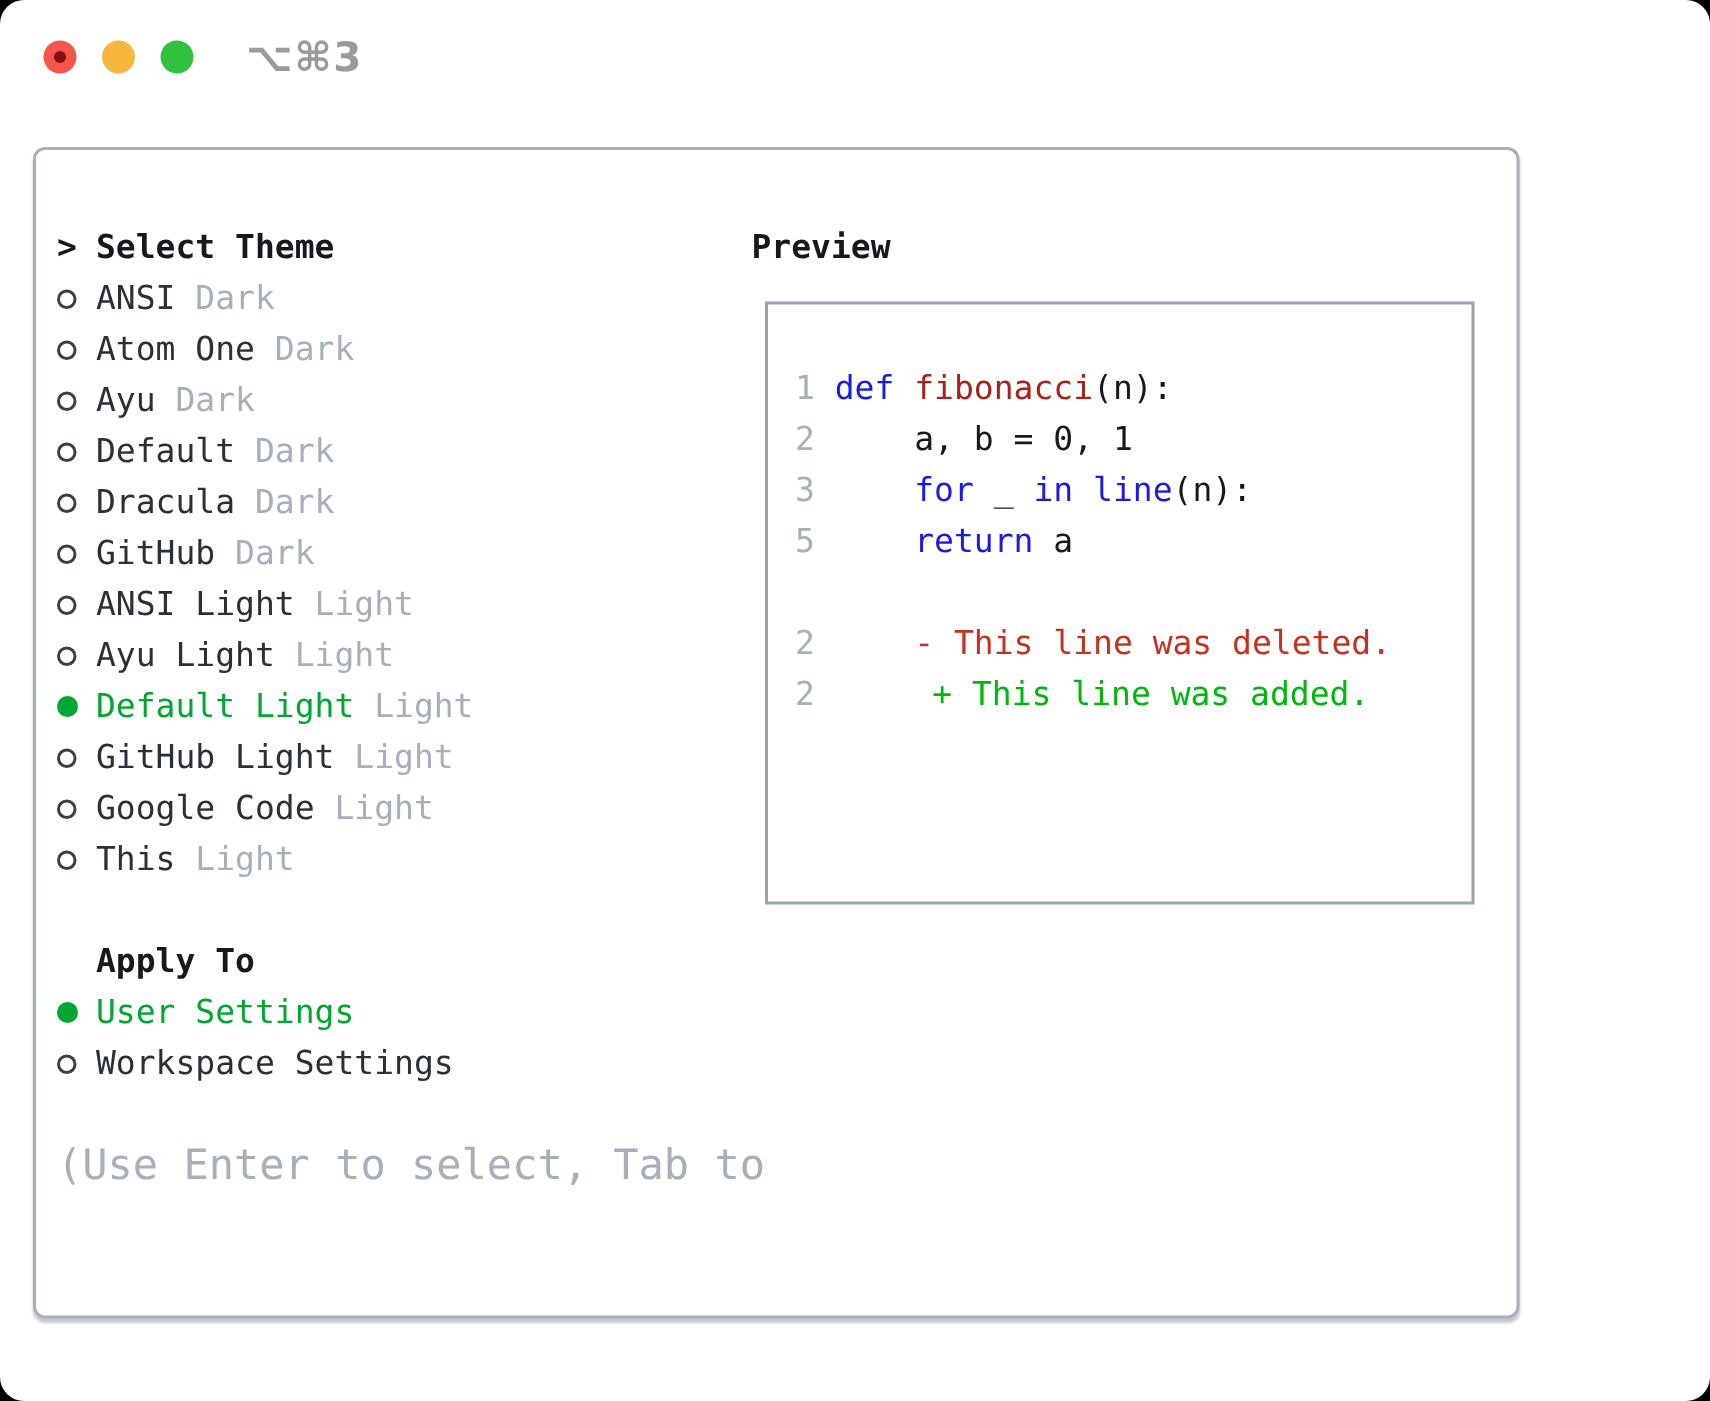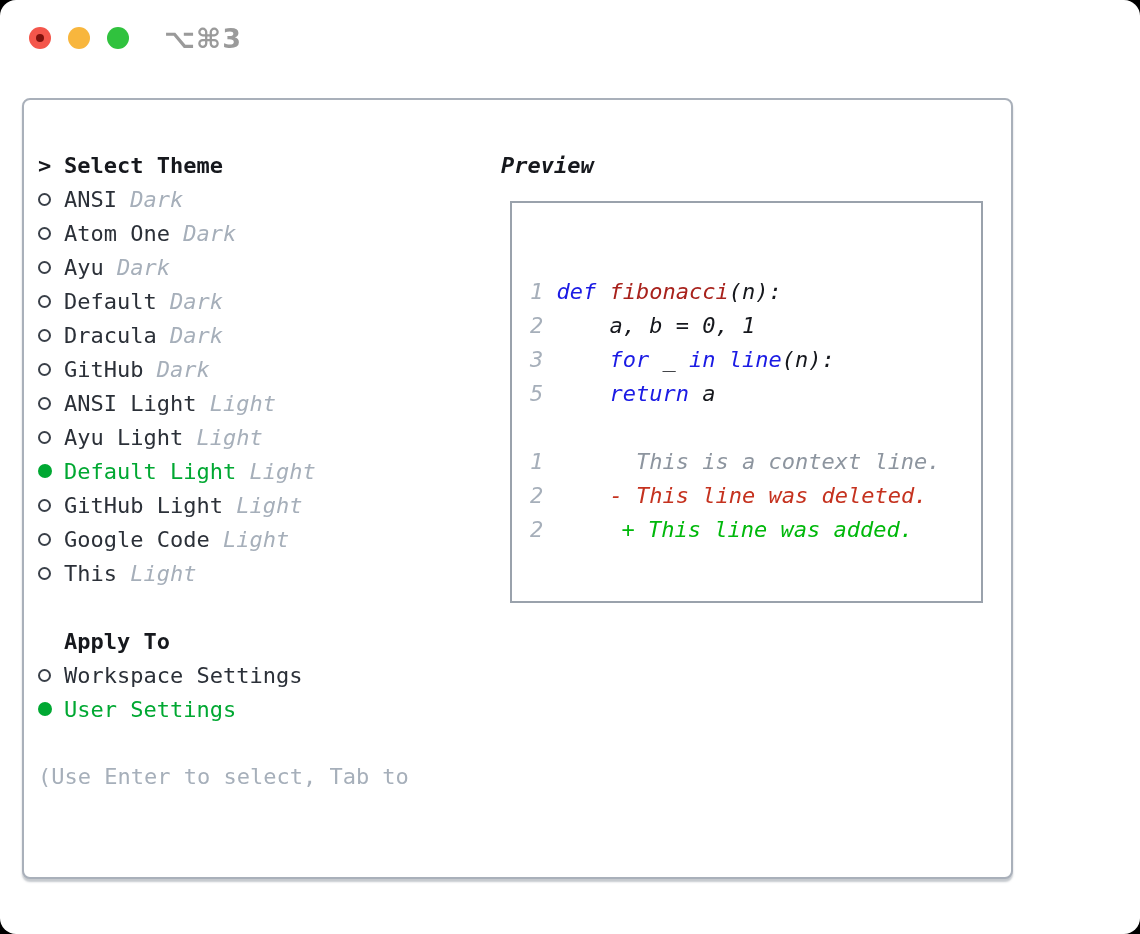--- a/index.html
+++ b/index.html
@@ -16,36 +16,36 @@
   .tl-yellow{background:var(--traffic-yellow);}
   .tl-green{background:var(--traffic-green);}
   .shortcut{margin-left:18px;font-family:"DejaVu Sans",sans-serif;font-size:27px;font-weight:bold;color:var(--titlebar-gray);letter-spacing:1px;}
   
   .panel{
     position:absolute;left:22px;top:98px;width:991px;height:781px;box-sizing:border-box;
     background:#fff;border:2px solid var(--panel-border);border-radius:8px;
     box-shadow:0 3px 2px rgba(90,100,115,.35);
   }
   .left-col{position:absolute;left:14px;top:48px;width:450px;}
-  .right-col{position:absolute;left:477px;top:48px;width:500px;font-style:italic;}
+  .right-col{position:absolute;left:477px;top:48px;width:500px;}
   
   .row{display:flex;align-items:center;height:34px;font-size:22px;color:var(--text-dark);white-space:pre;}
   .hdr{font-weight:bold;color:var(--heading-black);}
   .marker{width:26px;display:flex;align-items:center;flex:none;}
   .pointer{font-weight:bold;color:var(--heading-black);}
   .ring{width:13px;height:13px;box-sizing:border-box;border:2px solid #3a4049;border-radius:50%;}
   .fill{width:14px;height:14px;border-radius:50%;background:var(--selection-green);}
   .green{color:var(--selection-green);text-align:right;}
-  .t-variant{color:var(--muted-gray);font-style:italic;}
+  .t-variant{color:var(--muted-gray);}
   .spacer{height:34px;}
-  .help-line{height:34px;line-height:34px;font-size:22px;color:var(--muted-gray);white-space:pre;}
+  .help-line{height:34px;line-height:34px;font-size:28px;color:var(--muted-gray);white-space:pre;}
   
   .preview-box{
     margin-top:19px;margin-left:9px;width:473px;height:402px;box-sizing:border-box;
-    border:2px solid var(--preview-border);background:#fff;padding:72px 0 0 18px;overflow:hidden;
+    border:2px solid var(--preview-border);background:#fff;padding:40px 0 0 18px;overflow:hidden;
   }
   .pline{height:34px;line-height:34px;font-size:22px;white-space:pre;}
   .tok-linenum{color:var(--muted-gray);}
   .tok-plain{color:#16181d;}
   .tok-keyword{color:var(--keyword-blue);}
   .tok-function{color:var(--function-maroon);}
   .tok-context{color:var(--context-gray);}
   .tok-deleted{color:var(--deleted-red);}
   .tok-added{color:var(--added-green);margin-left:12px;}
 </style>
@@ -87,41 +87,40 @@
         </div>
 
       <div class="spacer"></div>
 
       <div class="row hdr">
         <span class="marker"></span>
         <span>Apply To</span>
       </div>
 
       <div id="apply-list">
+          <div class="row"><span class="marker"><span class="fill"></span></span><span class="green">User Settings</span></div>
           <div class="row"><span class="marker"><span class="ring"></span></span><span>Workspace Settings</span></div>
-          <div class="row"><span class="marker"><span class="fill"></span></span><span class="green">User Settings</span></div>
         </div>
 
       <div class="spacer"></div>
 
       <div class="help-line">(Use Enter to select, Tab to</div>
     </div>
 
     <div class="right-col">
       <div class="row hdr">
         <span>Preview</span>
       </div>
       <div class="preview-box">
         <div id="preview-lines">
             <div class="pline"><span class="tok-linenum">1</span><span class="tok-plain"> </span><span class="tok-keyword">def</span><span class="tok-plain"> </span><span class="tok-function">fibonacci</span><span class="tok-plain">(n):</span></div>
             <div class="pline"><span class="tok-linenum">2</span><span class="tok-plain">     a, b = 0, 1</span></div>
             <div class="pline"><span class="tok-linenum">3</span><span class="tok-plain">     </span><span class="tok-keyword">for</span><span class="tok-plain"> _ </span><span class="tok-keyword">in</span><span class="tok-plain"> </span><span class="tok-keyword">line</span><span class="tok-plain">(n):</span></div>
             <div class="pline"><span class="tok-linenum">5</span><span class="tok-plain">     </span><span class="tok-keyword">return</span><span class="tok-plain"> a</span></div>
             <div class="pline"></div>
-            <div class="pline"><span class="tok-linenum">1</span><span class="tok-plain">       </span><span class="tok-context">This is a context line.</span></div>
             <div class="pline"><span class="tok-linenum">2</span><span class="tok-plain">     </span><span class="tok-deleted">- This line was deleted.</span></div>
             <div class="pline"><span class="tok-linenum">2</span><span class="tok-plain">     </span><span class="tok-added">+ This line was added.</span></div>
           </div>
       </div>
     </div>
 
   </div>
 </div>
 
 </body></html>

